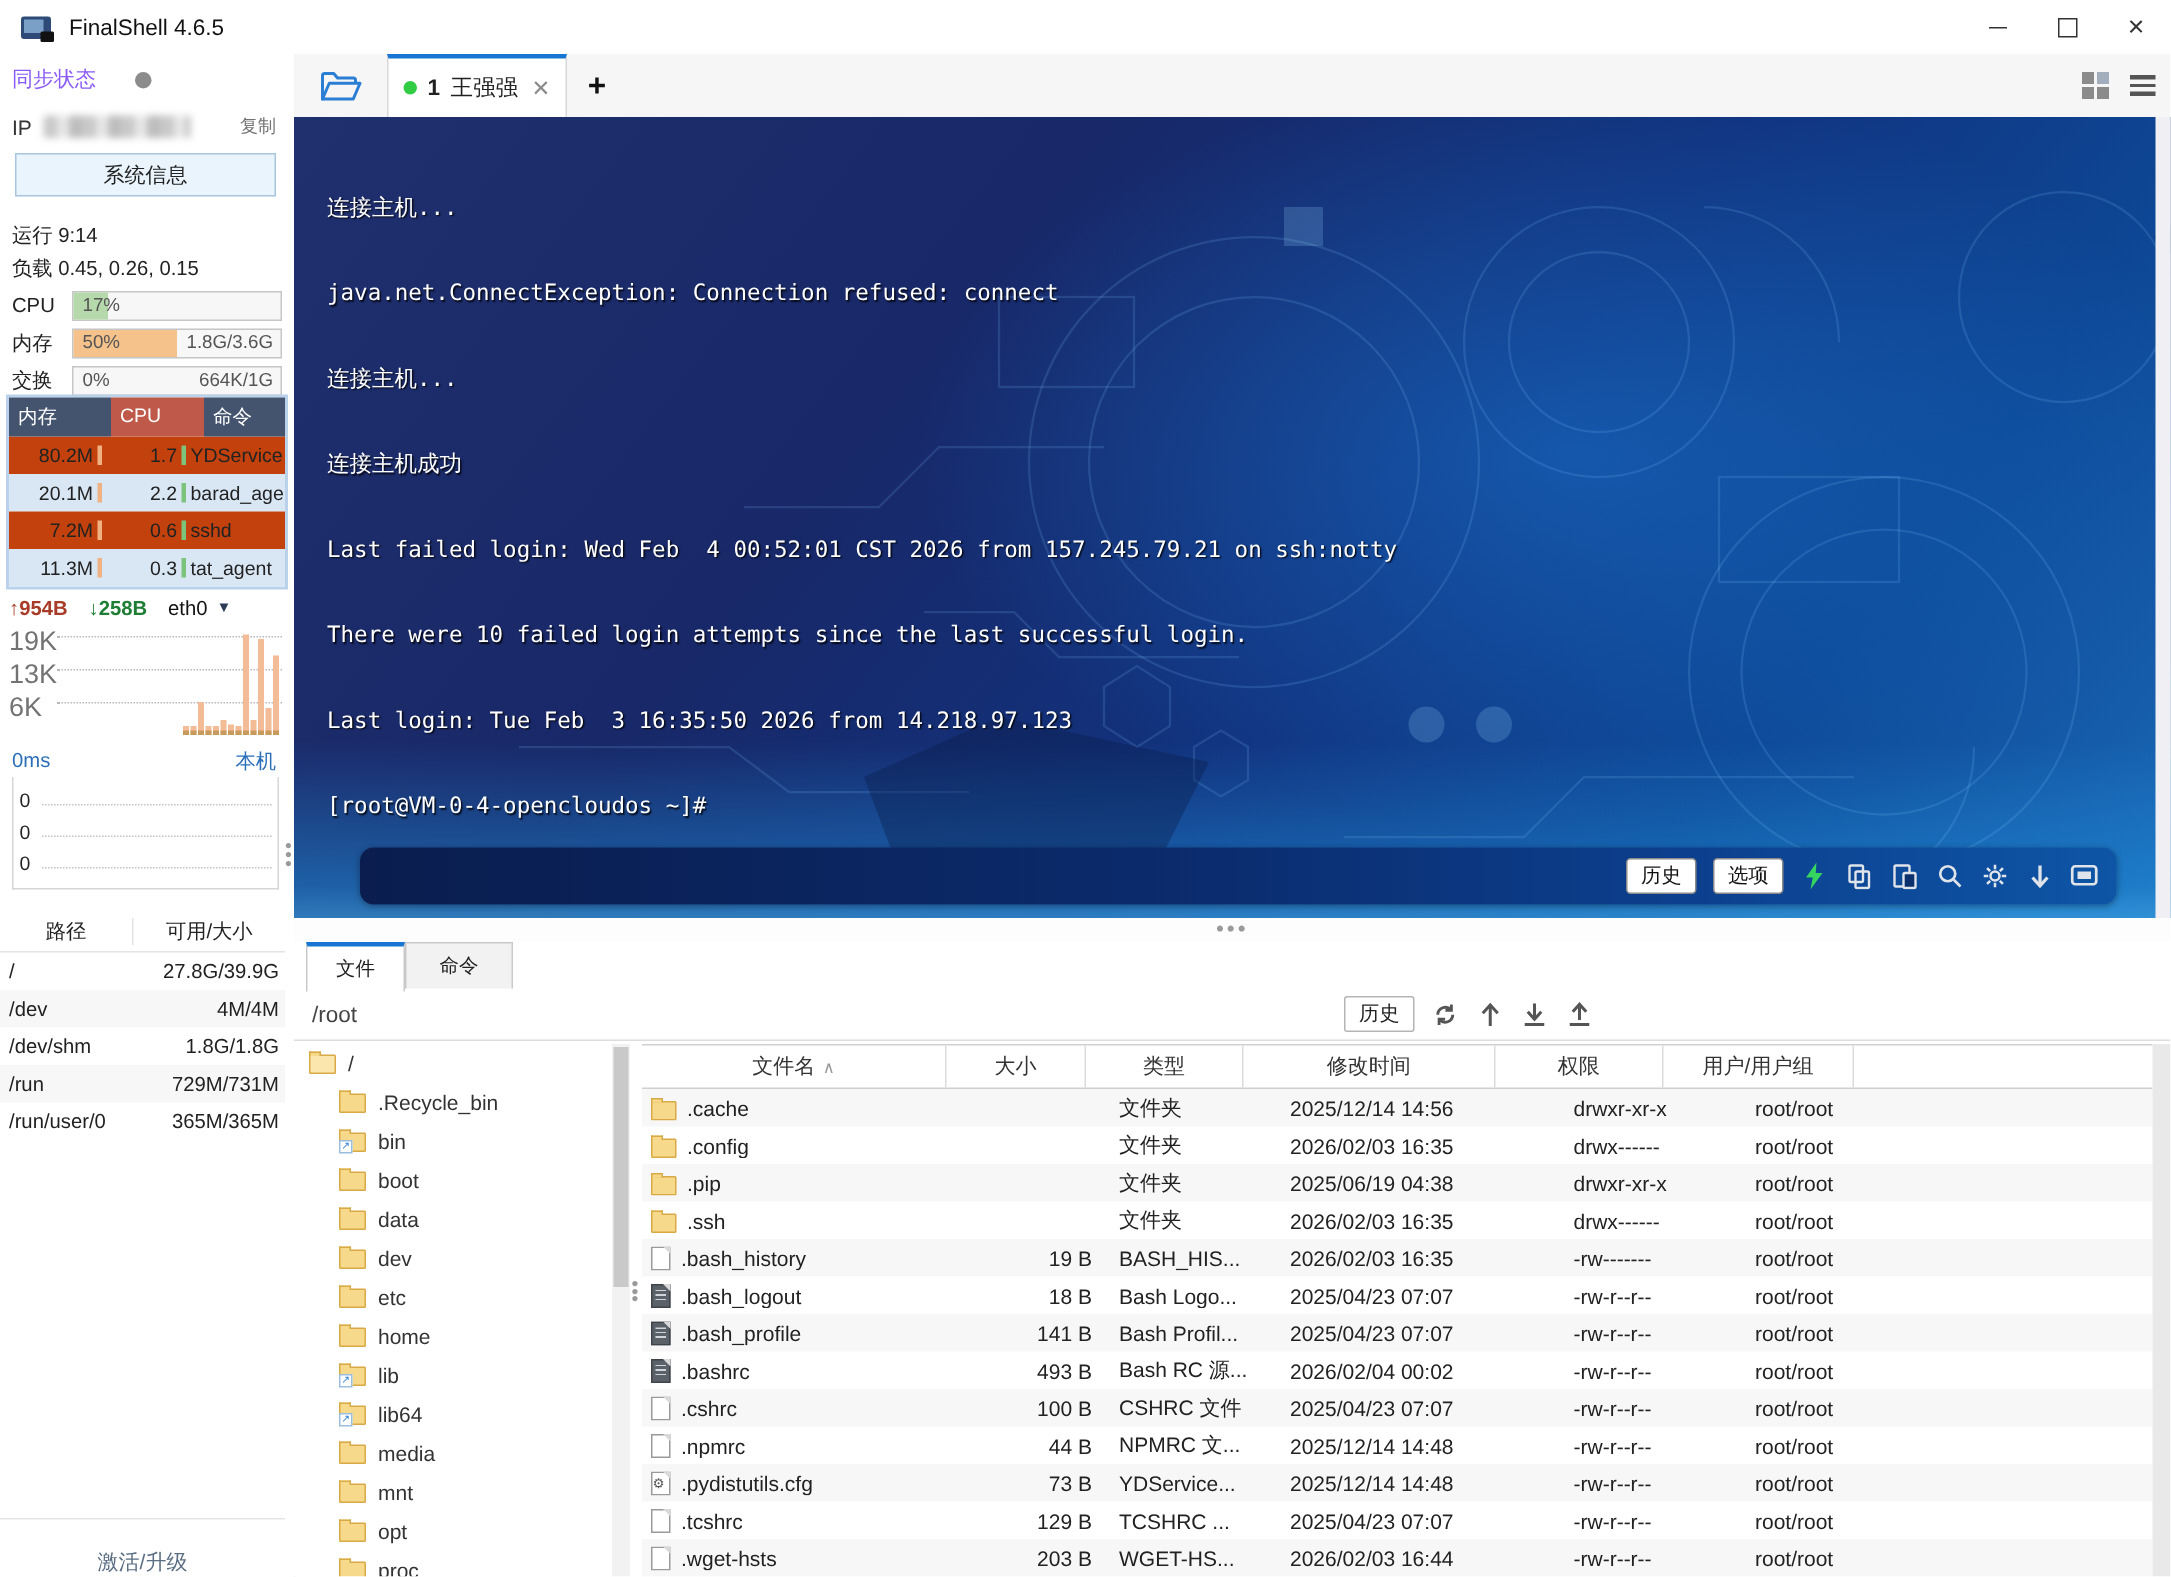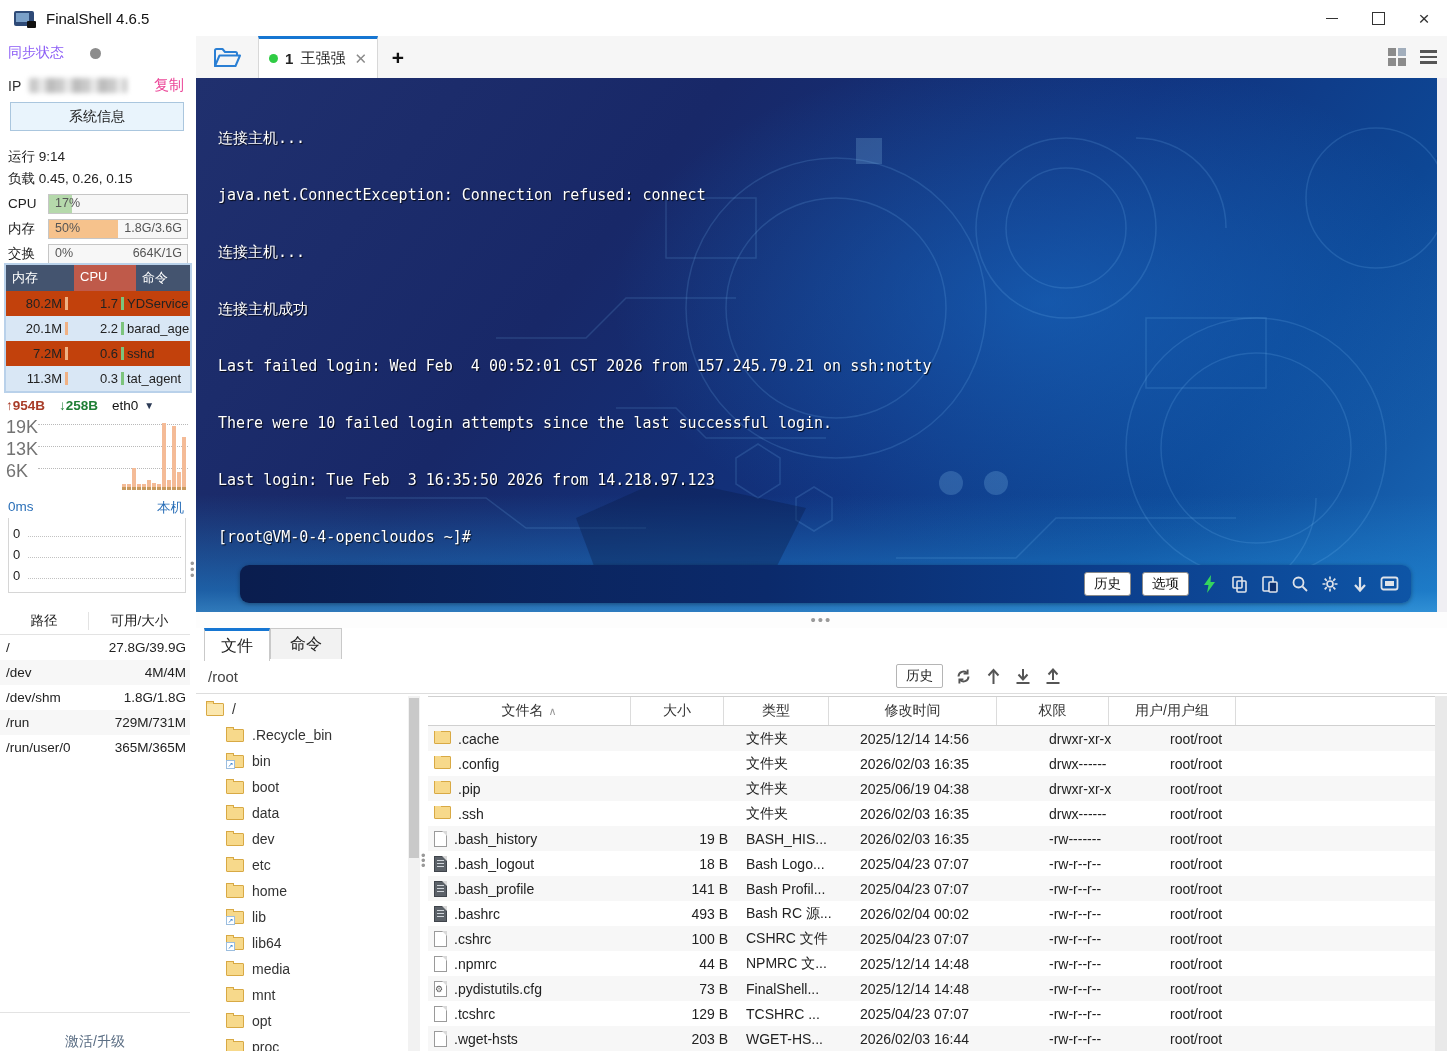--- a/index.html
+++ b/index.html
@@ -20,21 +20,21 @@
   .glyph-close{font-size:19px;color:#333;line-height:1}
   
   #sidebar{left:0;top:36px;width:196px;height:1015px;background:#fff;border-right:1px solid #d9d9d9;font-size:13px}
   #side-drag{left:190px;top:525px;color:#9a9a9a;font-size:13px;letter-spacing:0;line-height:6px;width:6px}
   .sync-row{left:8px;top:8px;display:flex;align-items:center;font-size:14px;color:#8b5cf6}
   .sync-dot{width:11px;height:11px;border-radius:50%;background:#8c8c8c;margin-left:26px}
   .ip-row{left:8px;top:40px;width:176px;display:flex;align-items:center}
   .ip-label{font-size:14px;color:#333}
   .ip-blur{width:98px;height:15px;margin-left:8px;border-radius:2px;
     background:repeating-linear-gradient(90deg,#c9c9c9 0 9px,#e7e7e7 9px 17px,#bdbdbd 17px 26px);filter:blur(2.5px)}
-  .copy-link{margin-left:auto;color:#ec4899;font-size:15px}
+  .copy-link{margin-left:auto;color:#737373;font-size:12px}
   .sysinfo-btn{left:10px;top:66px;width:172px;height:27px;background:#e9f4fc;border:1px solid #aac6de;
     display:flex;align-items:center;justify-content:center;font-size:14px;color:#222;cursor:pointer}
   .stat-line{left:8px;white-space:pre;color:#222;font-size:13.5px}
   .meter-row{left:8px;width:180px;height:19px;display:flex;align-items:center}
   .meter-label{width:40px;font-size:13.5px;color:#222}
   .meter{flex:1;height:18px;border:1px solid #c6c6c6;background:#f7f7f7;position:relative}
   .meter-fill{position:absolute;left:0;top:0;bottom:0}
   .f-cpu{width:17%;background:#b5d9ab}
   .f-mem{width:50%;background:#f6c28c}
   .f-swap{width:0}
@@ -114,21 +114,21 @@
     display:flex;align-items:center;padding:0 12px;box-shadow:0 1px 4px rgba(0,0,0,.35)}
   #cmd-hint{color:#f2f5fa;font-size:14px;text-shadow:1px 1px 1px rgba(0,0,0,.6);white-space:nowrap}
   #cmd-right{margin-left:auto;display:flex;align-items:center;gap:11px}
   .cmd-btn{background:#fff;border:1px solid #8a8a8a;border-radius:3px;padding:2px 9px;font-size:13.5px;color:#111;cursor:pointer}
   .cmd-ico{width:19px;height:19px;display:flex;align-items:center;justify-content:center;cursor:pointer}
   
   #hdivider{left:196px;top:612px;width:1251px;height:16px;background:#fdfdfd;display:flex;align-items:center;justify-content:center;cursor:row-resize}
   #hdivider span{color:#9a9a9a;font-size:15px;letter-spacing:2px;line-height:6px}
   
   #filepanel{left:196px;top:628px;width:1251px;height:423px;background:#fff}
-  .fp-tab{position:absolute;top:0;height:30px;display:flex;align-items:center;justify-content:center;font-size:16px;color:#222;cursor:pointer}
+  .fp-tab{position:absolute;top:0;height:30px;display:flex;align-items:center;justify-content:center;font-size:13px;color:#222;cursor:pointer}
   #fp-tab-file{left:8px;width:64px;background:#fff;border:1px solid #c9c9c9;border-top:3px solid #1676d2;border-bottom:none;z-index:2}
   #fp-tab-cmd{left:74px;width:70px;background:#f2f2f2;border:1px solid #c9c9c9;border-bottom:none}
   #fp-pathrow{position:absolute;left:0;top:31px;width:1251px;height:34px;border-bottom:1px solid #ddd;display:flex;align-items:center}
   #fp-path{margin-left:12px;font-size:15px;color:#444;min-width:300px;cursor:text}
   #fp-tools{position:absolute;left:700px;top:0;height:34px;display:flex;align-items:center;gap:10px}
   .fp-btn{background:#fff;border:1px solid #b5b5b5;border-radius:2px;padding:2px 9px;font-size:13.5px;color:#222;cursor:pointer}
   .fp-ico{width:20px;height:20px;display:flex;align-items:center;justify-content:center;cursor:pointer}
   
   #fp-tree{position:absolute;left:0;top:68px;width:212px;height:355px;overflow:hidden;font-size:14px;color:#333}
   .titem{display:flex;align-items:center;height:26px;cursor:pointer}
@@ -143,21 +143,21 @@
   #tree-thumb{position:absolute;left:1px;top:2px;width:10px;height:160px;background:#c9c9c9}
   #vdots{position:absolute;left:225px;top:225px;color:#999;font-size:13px;line-height:5px;cursor:col-resize}
   
   #fp-table{position:absolute;left:232px;top:68px;width:1007px;height:355px;font-size:14px;color:#222}
   .fh{display:flex;height:28px;border-top:1px solid #d0d0d0;border-bottom:1px solid #d0d0d0;align-items:center;background:#fff}
   .fh .hc{display:flex;align-items:center;justify-content:center;height:100%;border-right:1px solid #dcdcdc;color:#333}
   .frow{display:flex;height:25px;align-items:center;cursor:default}
   .frow:nth-child(even){background:#f7f7f7}
   .w-name{width:202px}.w-size{width:92px}.w-type{width:104px}.w-mtime{width:167px}.w-perm{width:111px}.w-owner{width:126px}
   .cell{white-space:nowrap;overflow:hidden}
-  .cell.name{display:flex;align-items:flex-start;padding-left:6px}
+  .cell.name{display:flex;align-items:flex-end;padding-left:6px}
   .cell.name .nm{margin-left:7px}
   .cell.size{text-align:right;padding-right:8px}
   .cell.type{padding-left:10px}
   .cell.mtime{padding-left:10px}
   .cell.perm{padding-left:22px}
   .cell.owner{padding-left:10px}
   .sort-caret{font-size:11px;color:#999;margin-left:5px}
   .fico{width:11px;height:14px;background:#fff;border:1px solid #9a9a9a;position:relative;flex:none}
   .fico::before{content:"";position:absolute;right:-1px;top:-1px;border-style:solid;border-width:0 5px 5px 0;border-color:transparent #d9d9d9 transparent transparent}
   .fico.script{background:#5b6168;border-color:#3f444b}
@@ -706,21 +706,21 @@
       <span class="cell mtime w-mtime">2025/12/14 14:48</span>
         <span class="cell perm w-perm">-rw-r--r--</span>
         <span class="cell owner w-owner">root/root</span>
     </div>
     <div class="frow">
       <span class="cell name w-name">
           <span class="fico gearf"></span>
           <span class="nm">.pydistutils.cfg</span>
         </span>
       <span class="cell size w-size">73 B</span>
-        <span class="cell type w-type">FinalShell...</span>
+        <span class="cell type w-type">YDService...</span>
       <span class="cell mtime w-mtime">2025/12/14 14:48</span>
         <span class="cell perm w-perm">-rw-r--r--</span>
         <span class="cell owner w-owner">root/root</span>
     </div>
     <div class="frow">
       <span class="cell name w-name">
           <span class="fico"></span>
           <span class="nm">.tcshrc</span>
         </span>
       <span class="cell size w-size">129 B</span>

